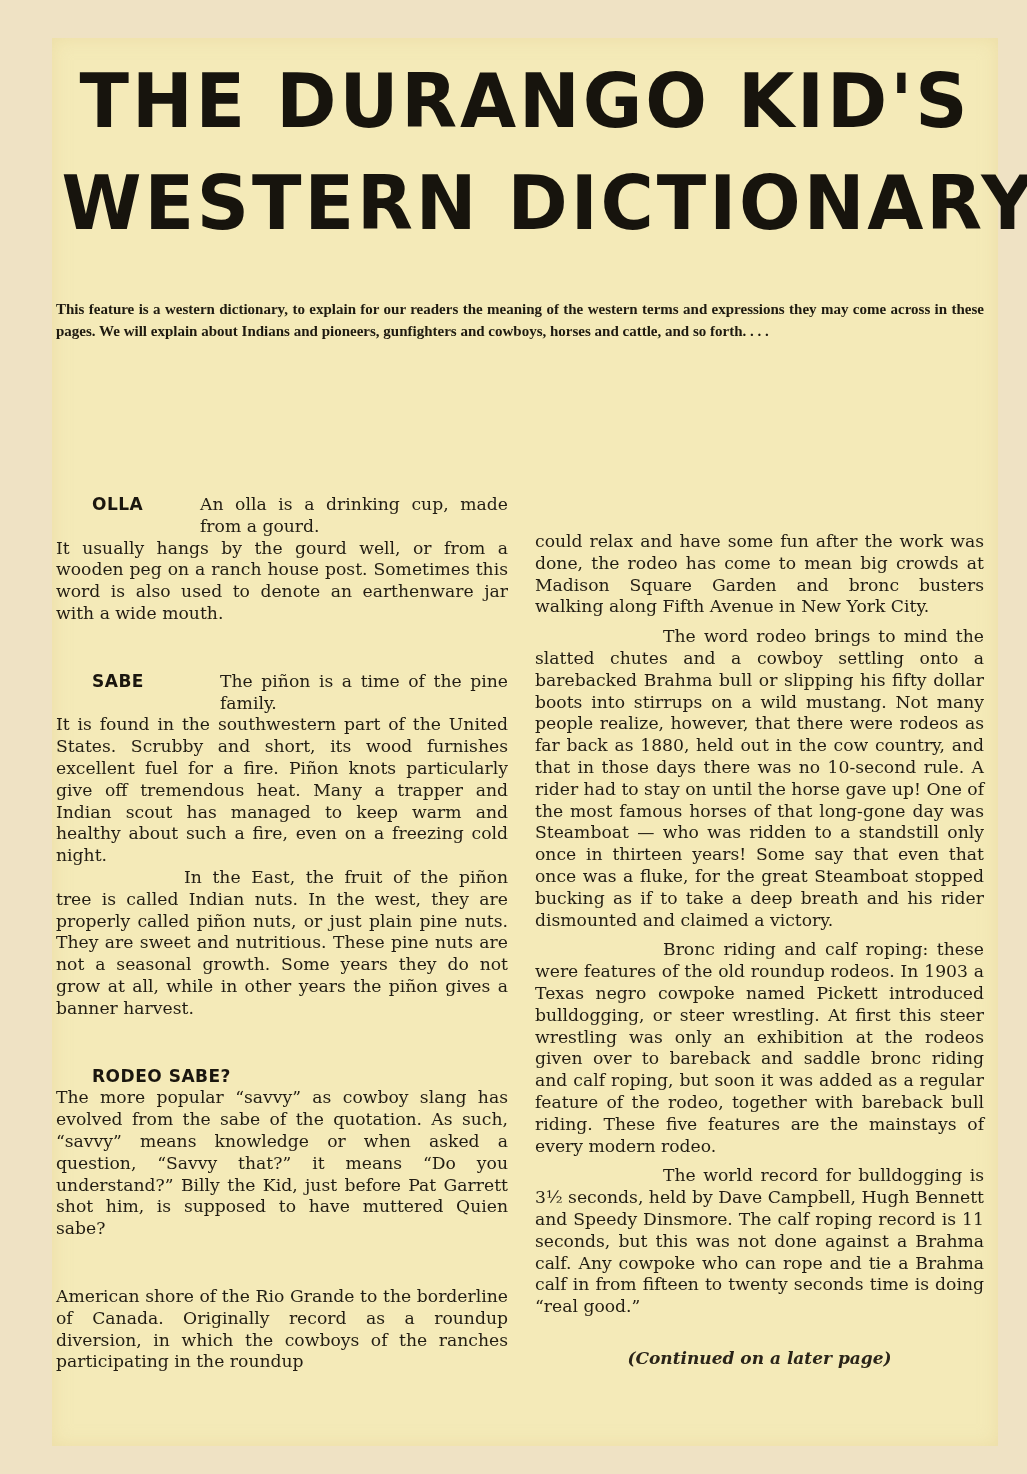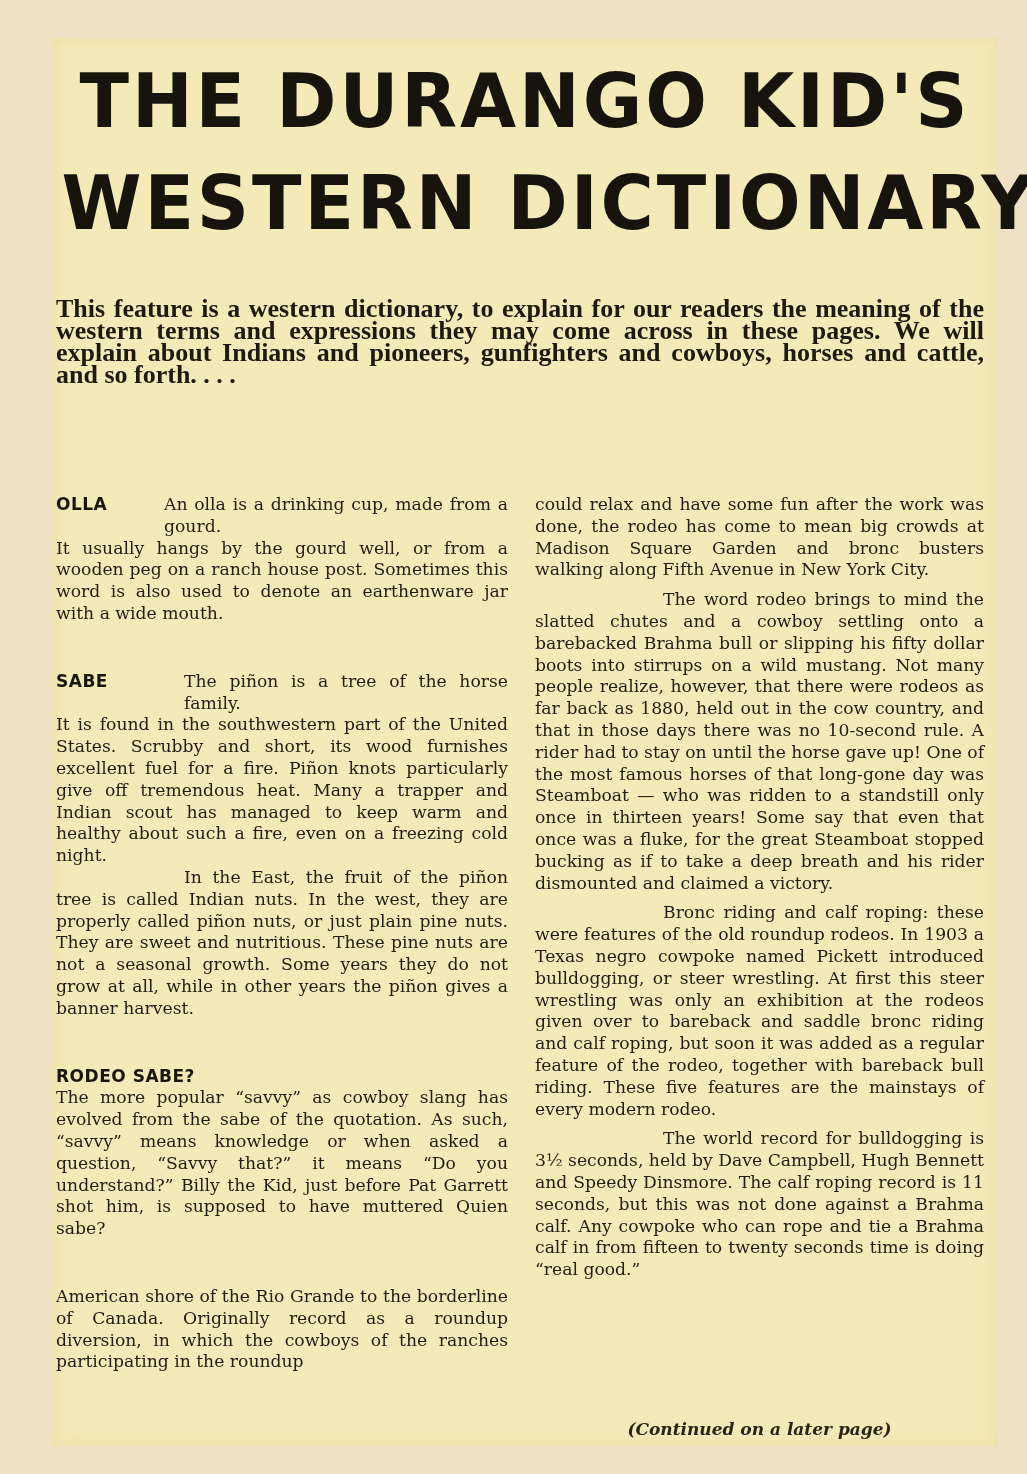--- a/index.html
+++ b/index.html
@@ -29,21 +29,21 @@
     line-height: 102px;
     font-size: 74px;
     transform: scaleX(0.98);
   }
   .title .line { display: block; white-space: nowrap; }
   .intro {
     position: absolute;
     left: 56px; top: 298px; width: 928px;
     font-family: "Liberation Serif", serif;
     font-weight: bold;
-    font-size: 26px;
+    font-size: 15px;
     line-height: 22px;
     text-align: justify;
     color: #1e1a10;
   }
   .col {
     position: absolute;
     top: 494px;
     font-family: "DejaVu Serif", serif;
     font-size: 17.2px;
     line-height: 21.8px;
@@ -54,27 +54,27 @@
   .entry { margin: 0 0 34px 0; }
   .entry p, .col.right p { margin: 0; text-align: justify; }
   .term {
     display: inline-block;
     font-family: "DejaVu Sans", sans-serif;
     font-weight: bold;
     font-size: 17px;
     letter-spacing: 0.5px;
     color: #1a160e;
   }
-  .hang { display: flex; }
+  .hang { display: flex; margin-left: 36px; }
   .hang .def-first { flex: 1; text-align: justify; }
   .indent { text-indent: 128px; }
   .right p.para { margin-bottom: 16px; }
   .continued {
     position: absolute;
-    left: 535px; top: 1419px; width: 449px;
+    left: 535px; top: 1348px; width: 449px;
     text-align: center;
     font-family: "DejaVu Serif", serif;
     font-style: italic;
     font-weight: bold;
     font-size: 17px;
     color: #2a2418;
   }
 </style>
 </head>
 <body>
@@ -94,38 +94,38 @@
     <div class="hang">
       <span class="term" style="width:108px;">OLLA</span>
       <p class="def-first">An olla is a drinking cup, made from a gourd.</p>
     </div>
     <p>It usually hangs by the gourd well, or from a wooden peg on a ranch house post. Sometimes this word is also used to denote an earthenware jar with a wide mouth.</p>
   </div>
 
   <div class="entry" style="margin-bottom:46px;">
     <div class="hang">
       <span class="term" style="width:128px;">SABE</span>
-      <p class="def-first">The piñon is a tree of the horse family.</p>
+      <p class="def-first">The piñon is a time of the pine family.</p>
     </div>
     <p>It is found in the southwestern part of the United States. Scrubby and short, its wood furnishes excellent fuel for a fire. Piñon knots particularly give off tremendous heat. Many a trapper and Indian scout has managed to keep warm and healthy about such a fire, even on a freezing cold night.</p>
     <p class="indent">In the East, the fruit of the piñon tree is called Indian nuts. In the west, they are properly called piñon nuts, or just plain pine nuts. They are sweet and nutritious. These pine nuts are not a seasonal growth. Some years they do not grow at all, while in other years the piñon gives a banner harvest.</p>
   </div>
 
   <div class="entry" style="margin-bottom:46px;">
     <div class="hang">
       <span class="term" style="width:202px;">RODEO SABE?</span>
     </div>
     <p>The more popular “savvy” as cowboy slang has evolved from the sabe of the quotation. As such, “savvy” means knowledge or when asked a question, “Savvy that?” it means “Do you understand?” Billy the Kid, just before Pat Garrett shot him, is supposed to have muttered Quien sabe?</p>
   </div>
 
   <div class="entry">
     <p>American shore of the Rio Grande to the borderline of Canada. Originally record as a roundup diversion, in which the cowboys of the ranches participating in the roundup</p>
   </div>
 </div>
 
 <div class="col right">
-  <p class="para" style="margin-bottom:8px;">could relax and have some fun after the work was done, the rodeo has come to mean big crowds at Madison Square Garden and bronc busters walking along Fifth Avenue in New York City.</p>
+  <p class="para" style="margin-bottom:8px;margin-top:37px;">could relax and have some fun after the work was done, the rodeo has come to mean big crowds at Madison Square Garden and bronc busters walking along Fifth Avenue in New York City.</p>
   <p class="para indent" style="margin-bottom:8px;">The word rodeo brings to mind the slatted chutes and a cowboy settling onto a barebacked Brahma bull or slipping his fifty dollar boots into stirrups on a wild mustang. Not many people realize, however, that there were rodeos as far back as 1880, held out in the cow country, and that in those days there was no 10-second rule. A rider had to stay on until the horse gave up! One of the most famous horses of that long-gone day was Steamboat — who was ridden to a standstill only once in thirteen years! Some say that even that once was a fluke, for the great Steamboat stopped bucking as if to take a deep breath and his rider dismounted and claimed a victory.</p>
   <p class="para indent" style="margin-bottom:8px;">Bronc riding and calf roping: these were features of the old roundup rodeos. In 1903 a Texas negro cowpoke named Pickett introduced bulldogging, or steer wrestling. At first this steer wrestling was only an exhibition at the rodeos given over to bareback and saddle bronc riding and calf roping, but soon it was added as a regular feature of the rodeo, together with bareback bull riding. These five features are the mainstays of every modern rodeo.</p>
   <p class="para indent">The world record for bulldogging is 3½ seconds, held by Dave Campbell, Hugh Bennett and Speedy Dinsmore. The calf roping record is 11 seconds, but this was not done against a Brahma calf. Any cowpoke who can rope and tie a Brahma calf in from fifteen to twenty seconds time is doing “real good.”</p>
 </div>
 
 <div class="continued">(Continued on a later page)</div>
 
 </body></html>

